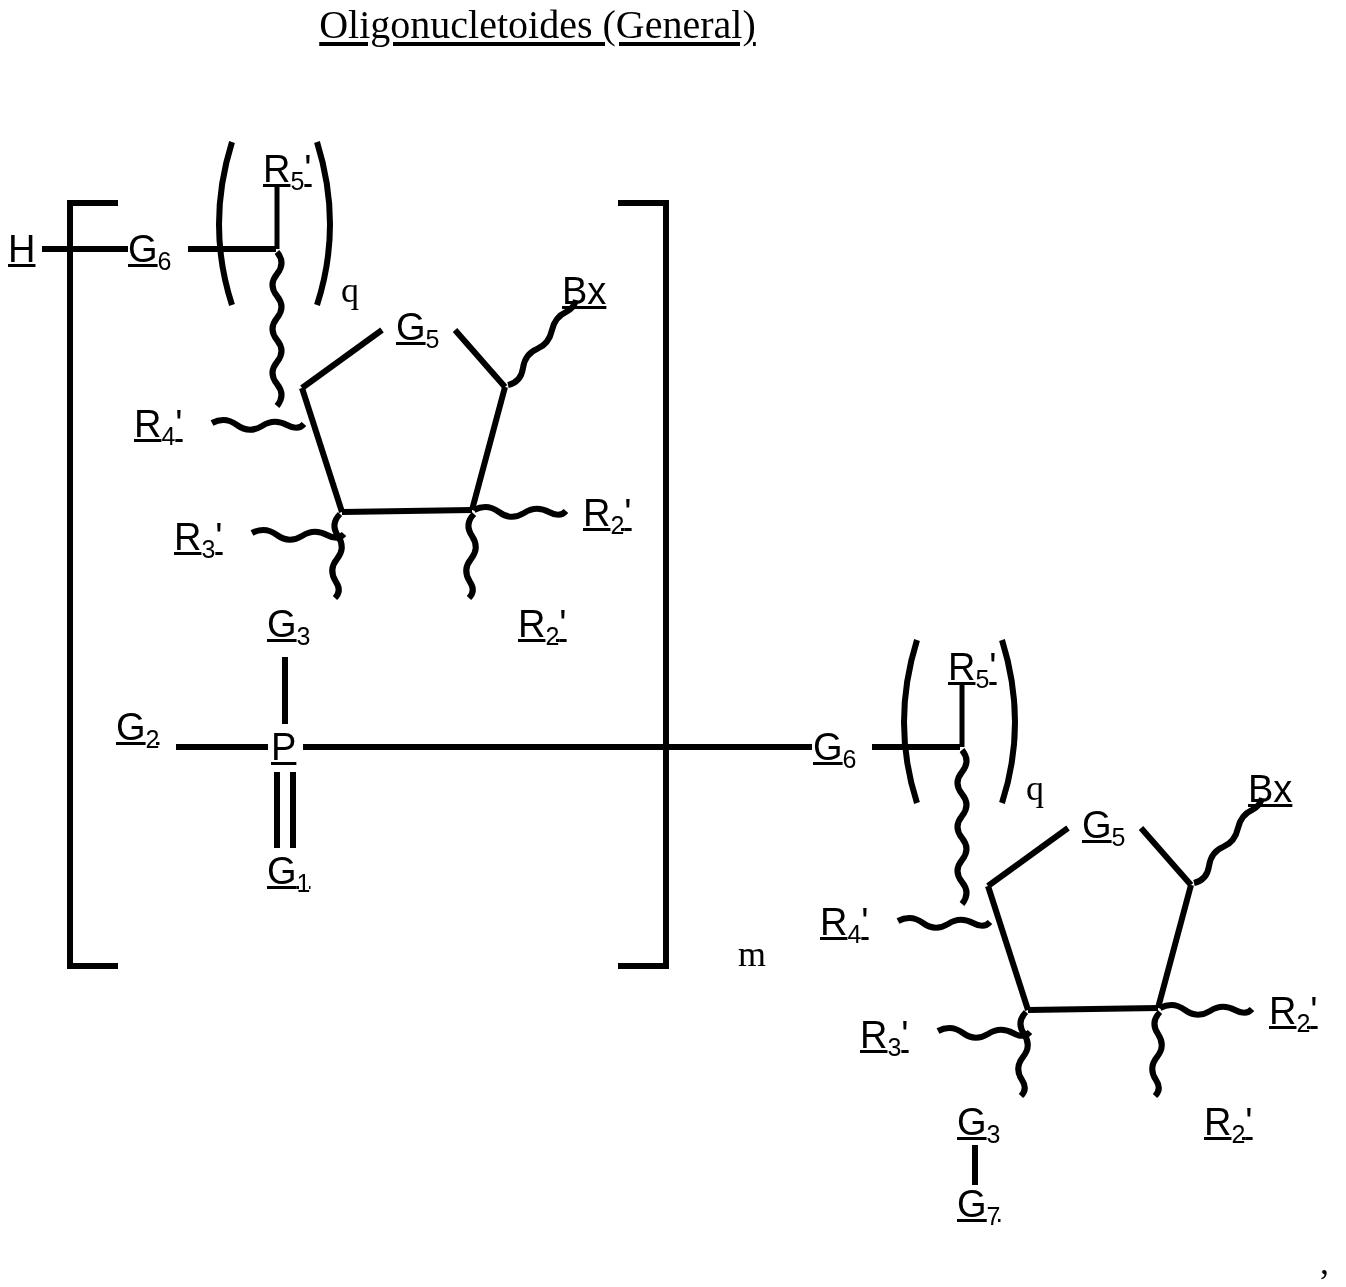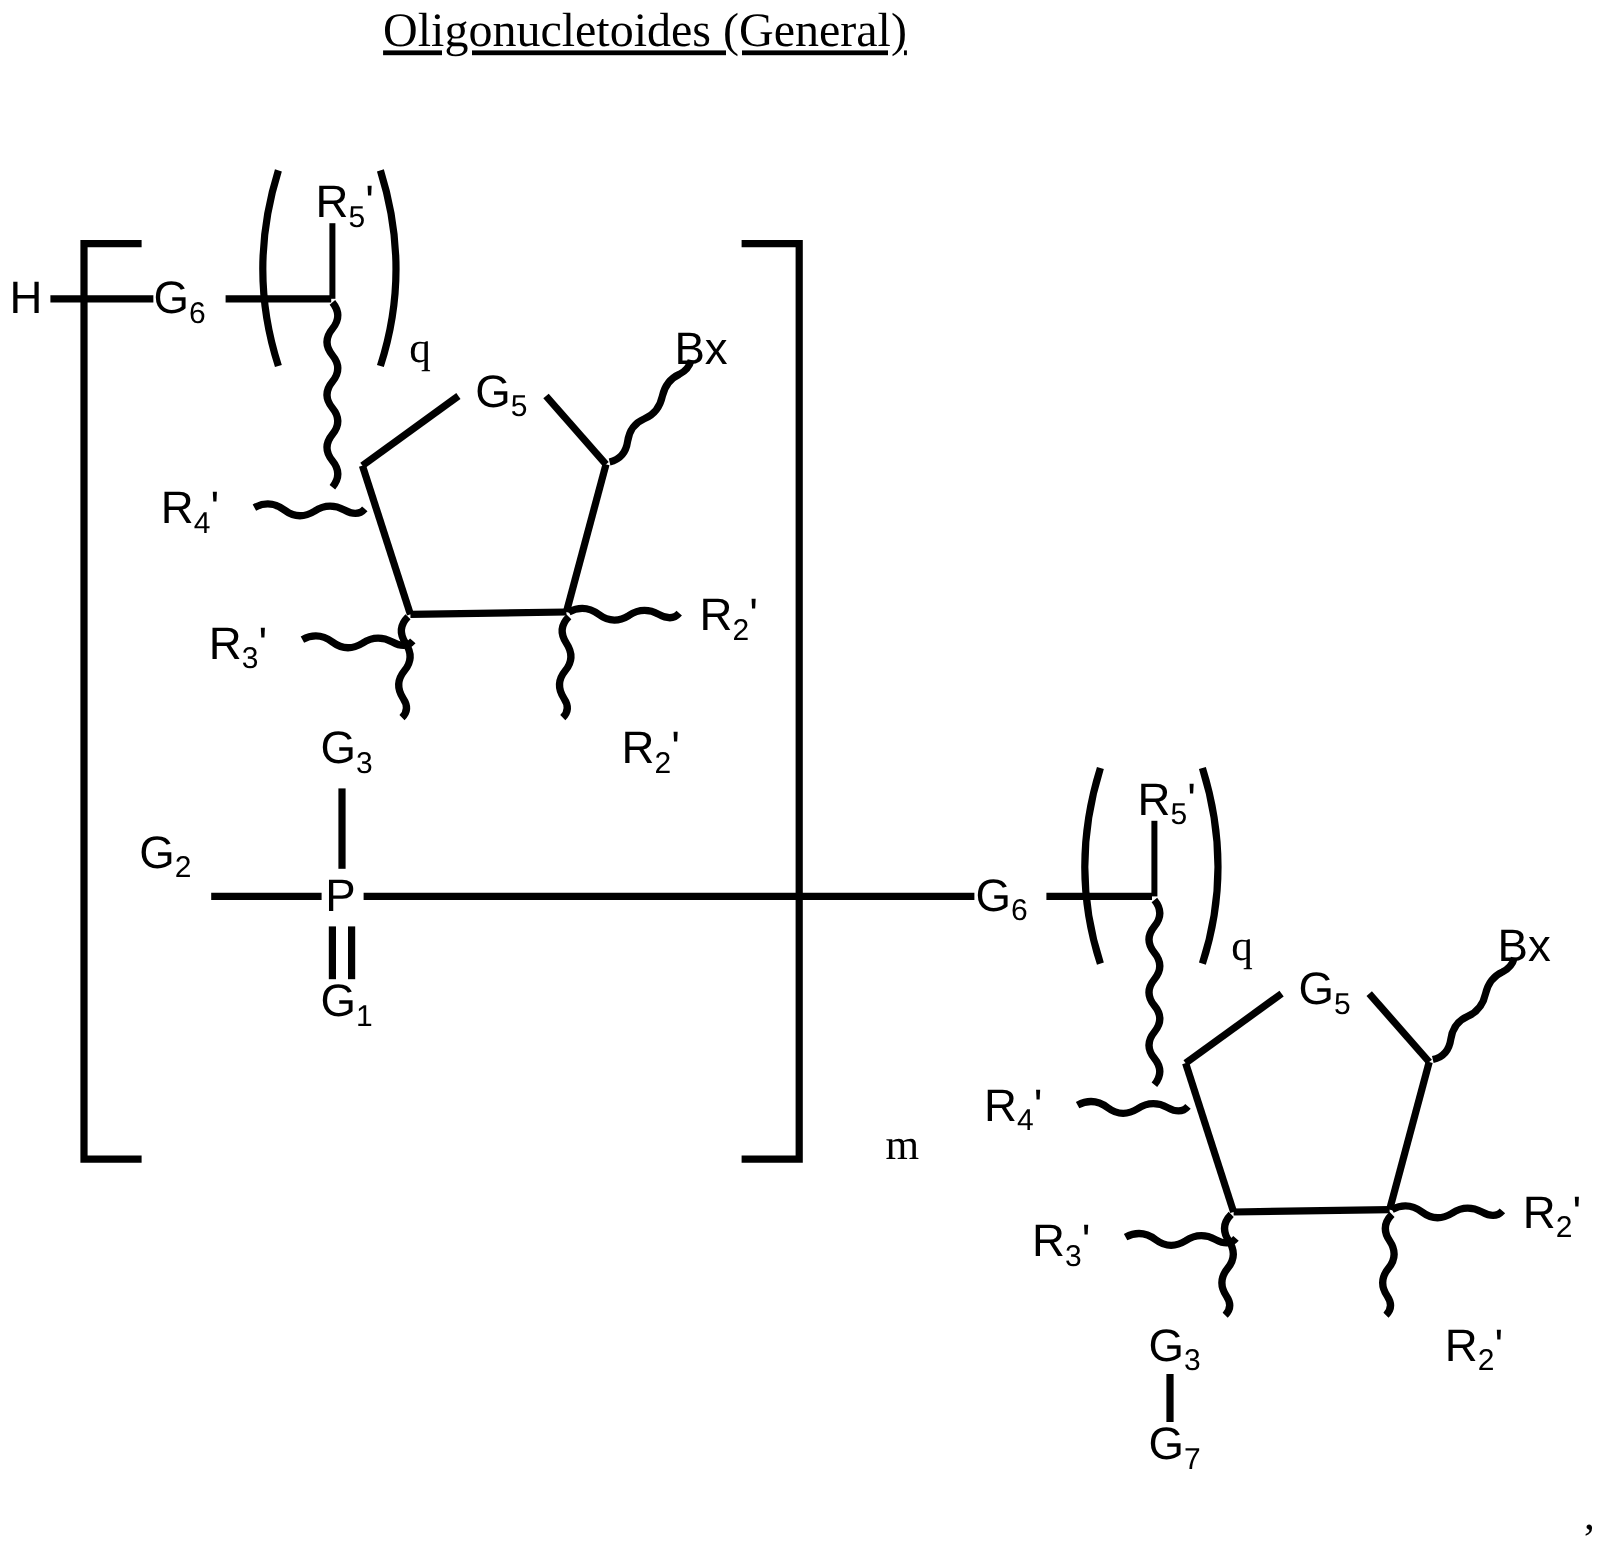--- a/index.html
+++ b/index.html
@@ -30,20 +30,21 @@
     text-underline-offset: 4px;
     white-space: nowrap;
   }
   .lbl {
     position: absolute;
     font-family: "Liberation Sans", sans-serif;
     font-size: 38px;
     line-height: 38px;
     white-space: nowrap;
     background: #ffffff;
+    text-decoration: underline;
   }
   .lbl sub {
     font-size: 25px;
     line-height: 0;
     vertical-align: baseline;
     position: relative;
     top: 8px;
   }
   .lbl .pr {
     font-size: 38px;
@@ -185,25 +186,25 @@
   <div class="lbl" style="left:134px; top:405px; background:transparent;"><span>R</span><sub>4</sub><span class="pr">'</span></div>
 
   <div class="lbl" style="left:174px; top:518px; background:transparent;"><span>R</span><sub>3</sub><span class="pr">'</span></div>
 
   <div class="lbl" style="left:583px; top:494px; background:transparent;"><span>R</span><sub>2</sub><span class="pr">'</span></div>
 
   <div class="lbl" style="left:518px; top:605px; background:transparent;"><span>R</span><sub>2</sub><span class="pr">'</span></div>
 
   <div class="lbl" style="left:267px; top:605px;"><span>G</span><sub>3</sub></div>
 
-  <div class="lbl" style="left:116px; top:692px;"><span>G</span><sub>2</sub></div>
+  <div class="lbl" style="left:116px; top:708px;"><span>G</span><sub>2</sub></div>
 
   <div class="lbl" style="left:271px; top:728px;">P</div>
 
-  <div class="lbl" style="left:267px; top:816px;"><span>G</span><sub>1</sub></div>
+  <div class="lbl" style="left:267px; top:852px;"><span>G</span><sub>1</sub></div>
 
   <div class="serif-n" style="left:738px; top:936px;">m</div>
 
   <div class="lbl" style="left:813px; top:728px;"><span>G</span><sub>6</sub></div>
 
   <div class="lbl" style="left:948px; top:648px; background:transparent;"><span>R</span><sub>5</sub><span class="pr">'</span></div>
 
   <div class="serif-n" style="left:1026px; top:770px;">q</div>
 
   <div class="lbl" style="left:1082px; top:806px;"><span>G</span><sub>5</sub></div>

